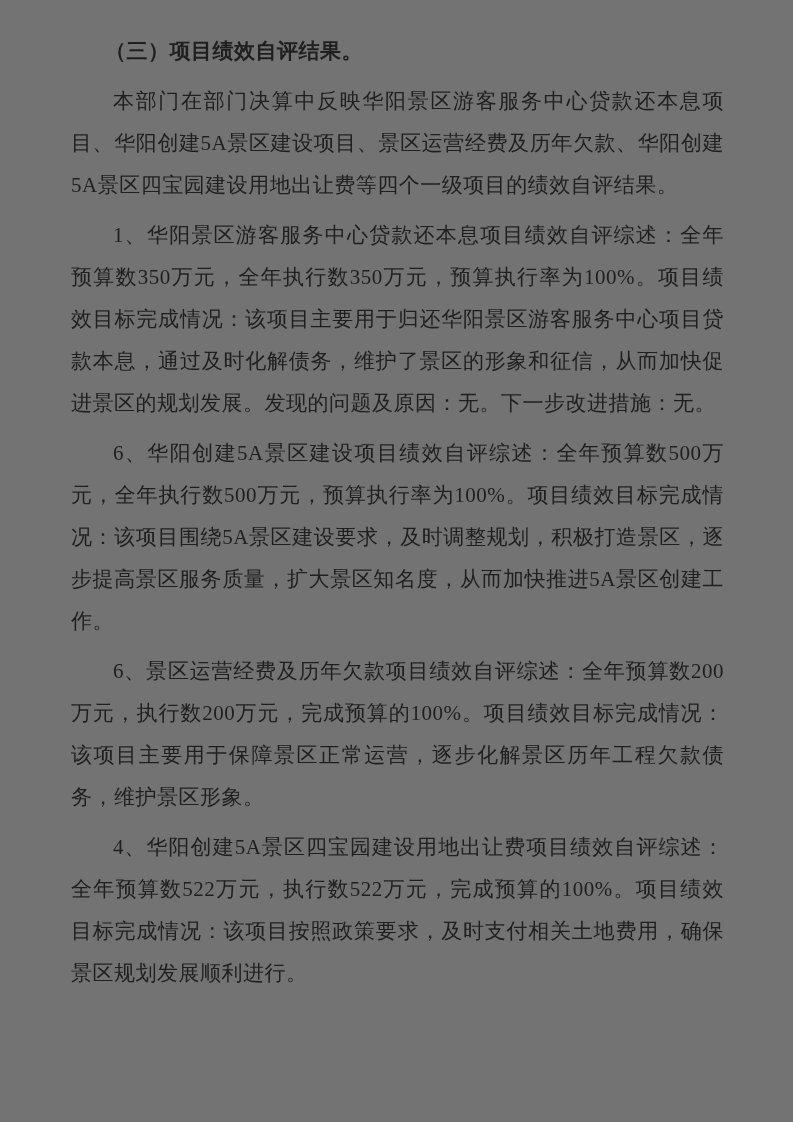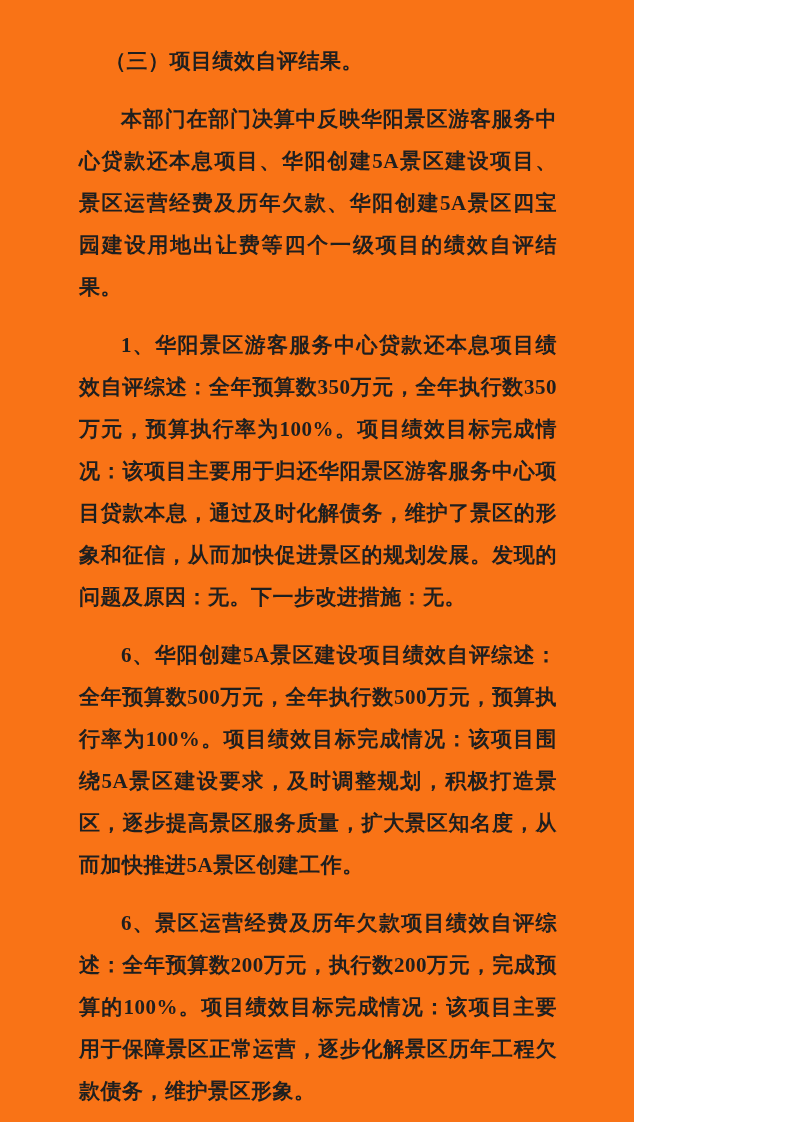--- a/index.html
+++ b/index.html
@@ -2,56 +2,56 @@
 <html><head>
 <meta charset="utf-8">
 <style>
   html, body {
     margin: 0;
     padding: 0;
     background: #ffffff;
   }
   .doc-page {
     position: relative;
-    width: 634px;
+    width: 793px;
     height: 1122px;
     box-sizing: border-box;
-    background: #f97316;
-    padding: 40px 61px 0 63px;
+    background: #737373;
+    padding: 30px 61px 0 63px;
     font-family: "Liberation Serif", "DejaVu Serif", serif;
     font-size: 21px;
     line-height: 42px;
     color: #1f1f1f;
     overflow: hidden;
   }
   .doc-heading {
     margin: 0;
     font-size: 21px;
     font-weight: bold;
     text-indent: 2em;
     letter-spacing: 0.5px;
   }
   .doc-para {
-    margin: 16px;
+    margin: 8px;
     text-align: justify;
     text-justify: inter-ideograph;
     text-indent: 2em;
     letter-spacing: 0.5px;
     word-break: break-all;
-    font-weight: bold;
   }
 </style>
 </head>
 <body>
 
 <div class="doc-page">
   <h3 class="doc-heading"><span>（三）项目绩效自评结果。</span></h3>
 
   <p class="doc-para">本部门在部门决算中反映华阳景区游客服务中心贷款还本息项目、华阳创建5A景区建设项目、景区运营经费及历年欠款、华阳创建5A景区四宝园建设用地出让费等四个一级项目的绩效自评结果。</p>
 
 
   <p class="doc-para">1、华阳景区游客服务中心贷款还本息项目绩效自评综述：全年预算数350万元，全年执行数350万元，预算执行率为100%。项目绩效目标完成情况：该项目主要用于归还华阳景区游客服务中心项目贷款本息，通过及时化解债务，维护了景区的形象和征信，从而加快促进景区的规划发展。发现的问题及原因：无。下一步改进措施：无。</p>
 
   <p class="doc-para">6、华阳创建5A景区建设项目绩效自评综述：全年预算数500万元，全年执行数500万元，预算执行率为100%。项目绩效目标完成情况：该项目围绕5A景区建设要求，及时调整规划，积极打造景区，逐步提高景区服务质量，扩大景区知名度，从而加快推进5A景区创建工作。</p>
 
   <p class="doc-para">6、景区运营经费及历年欠款项目绩效自评综述：全年预算数200万元，执行数200万元，完成预算的100%。项目绩效目标完成情况：该项目主要用于保障景区正常运营，逐步化解景区历年工程欠款债务，维护景区形象。</p>
 
+  <p class="doc-para">4、华阳创建5A景区四宝园建设用地出让费项目绩效自评综述：全年预算数522万元，执行数522万元，完成预算的100%。项目绩效目标完成情况：该项目按照政策要求，及时支付相关土地费用，确保景区规划发展顺利进行。</p>
 </div>
 
 </body></html>

